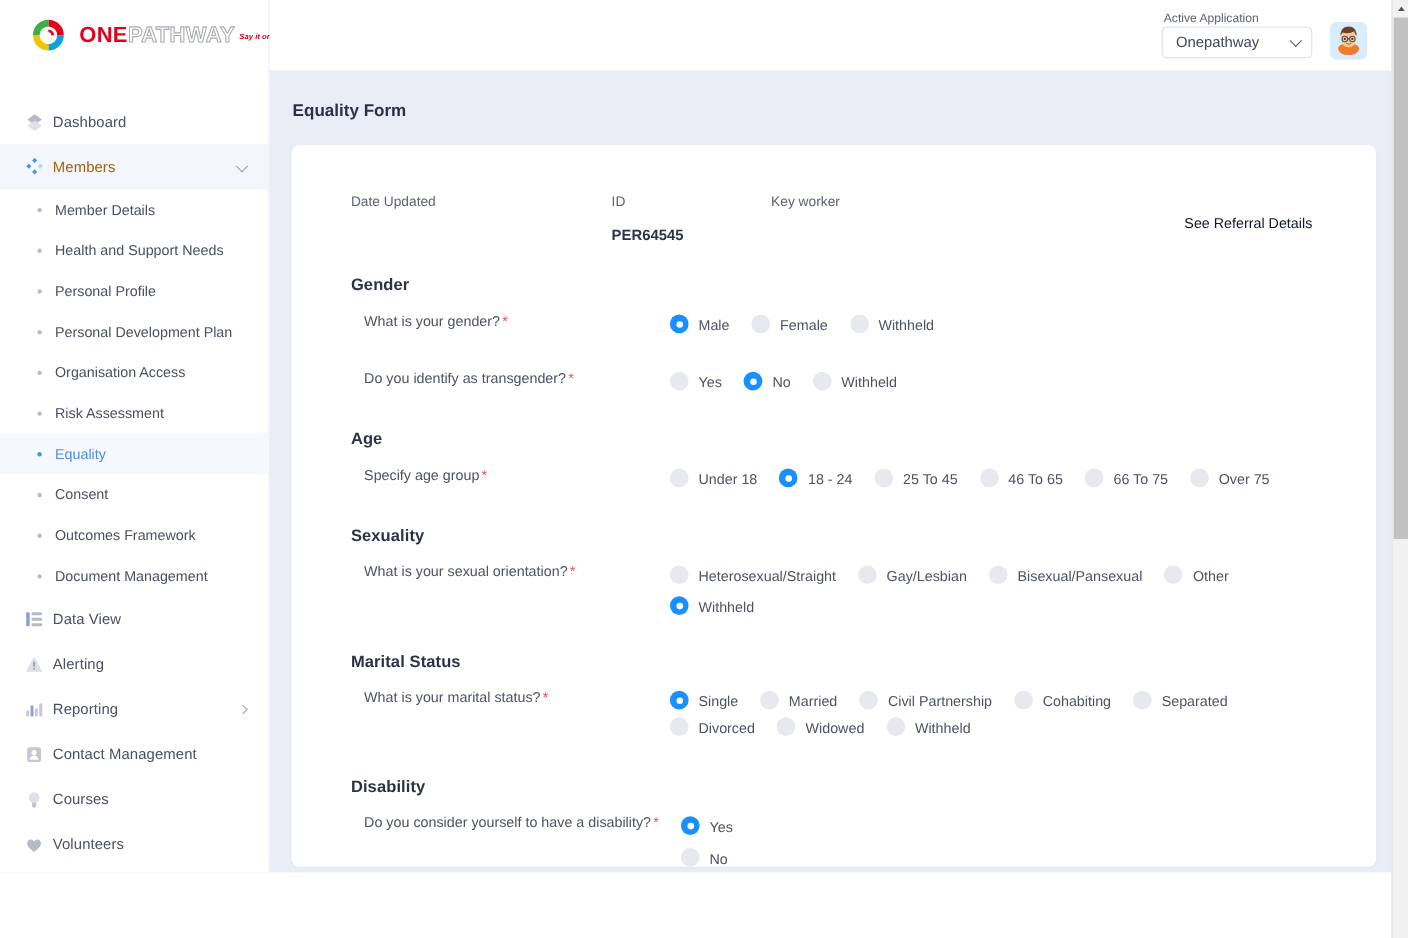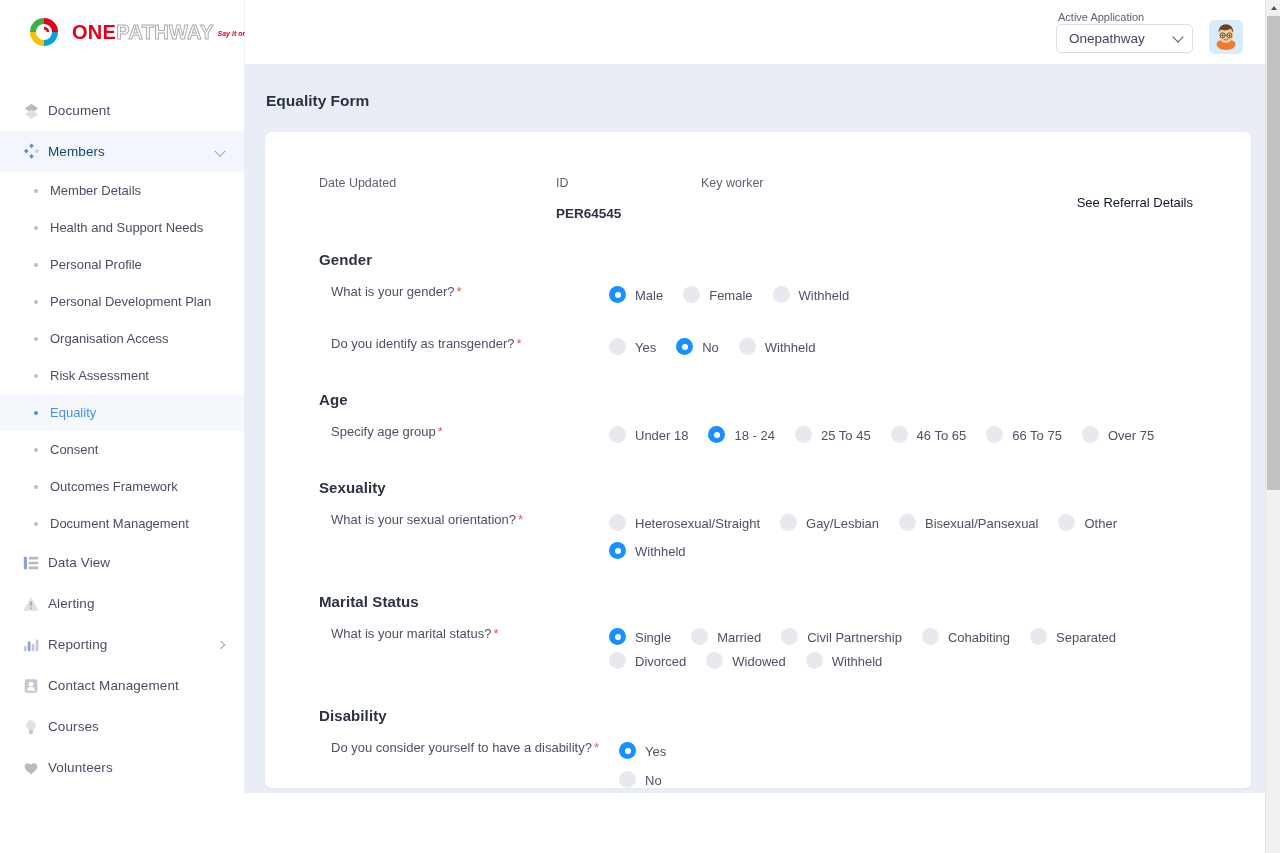--- a/index.html
+++ b/index.html
@@ -72,21 +72,21 @@
     position: relative;
   }
   .nav-item .ico {
     width: 26px; flex: 0 0 26px;
     display: flex; align-items: center; justify-content: flex-start;
   }
   .nav-label {
     font-size: 13.5px; color: #4a4f63; letter-spacing: .1px;
   }
   .nav-item.active { background: #f3f7fd; }
-  .nav-item.active .nav-label { color: #0c4a6e; }
+  .nav-item.active .nav-label { color: #a16207; }
   .chev {
     position: absolute; right: 20px; top: 50%;
     width: 8px; height: 8px;
     border-right: 1.6px solid #9aa0b4; border-bottom: 1.6px solid #9aa0b4;
     transform: translateY(-60%) rotate(45deg);
   }
   .chev.right { transform: translateY(-50%) rotate(-45deg); width: 6px; height: 6px; border-width: 1.3px; }
 
   .sub-item {
     display: flex; align-items: center;
@@ -276,21 +276,21 @@
 
       <nav class="nav">
 
         <div class="nav-item">
           <span class="ico">
             <svg width="19" height="19" viewBox="0 0 20 20">
               <path d="M10 3 L17 8 L10 13 L3 8 Z" fill="#b6bac6"></path>
               <path d="M10 9 L17 14 L10 19 L3 14 Z" fill="#dde0e8"></path>
             </svg>
           </span>
-          <span class="nav-label">Document</span>
+          <span class="nav-label">Dashboard</span>
         </div>
 
         <div class="nav-item active">
           <span class="ico">
             <svg width="19" height="19" viewBox="0 0 20 20">
               <path d="M10 1.5 L12.4 4 L10 6.5 L7.6 4 Z" fill="#4a90e8"></path>
               <path d="M4.5 7 L6.9 9.5 L4.5 12 L2.1 9.5 Z" fill="#4a90e8"></path>
               <path d="M15.5 7 L17.9 9.5 L15.5 12 L13.1 9.5 Z" fill="#b7d4f6"></path>
               <path d="M10 12.5 L12.4 15 L10 17.5 L7.6 15 Z" fill="#4a90e8"></path>
             </svg>

